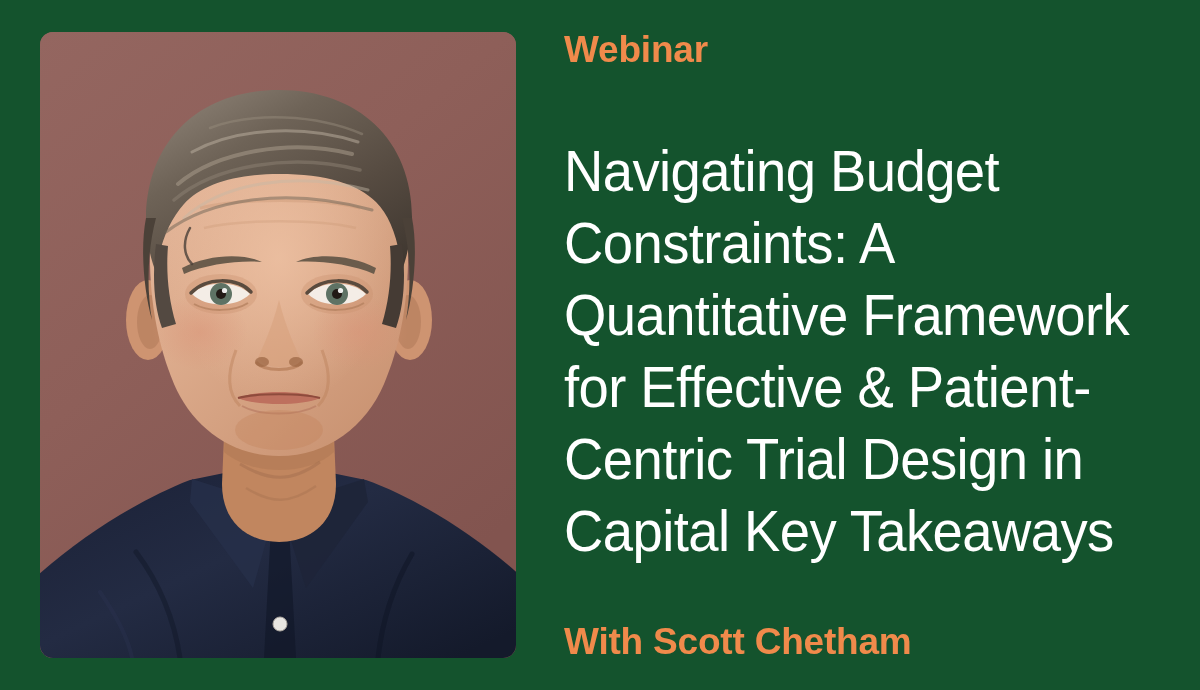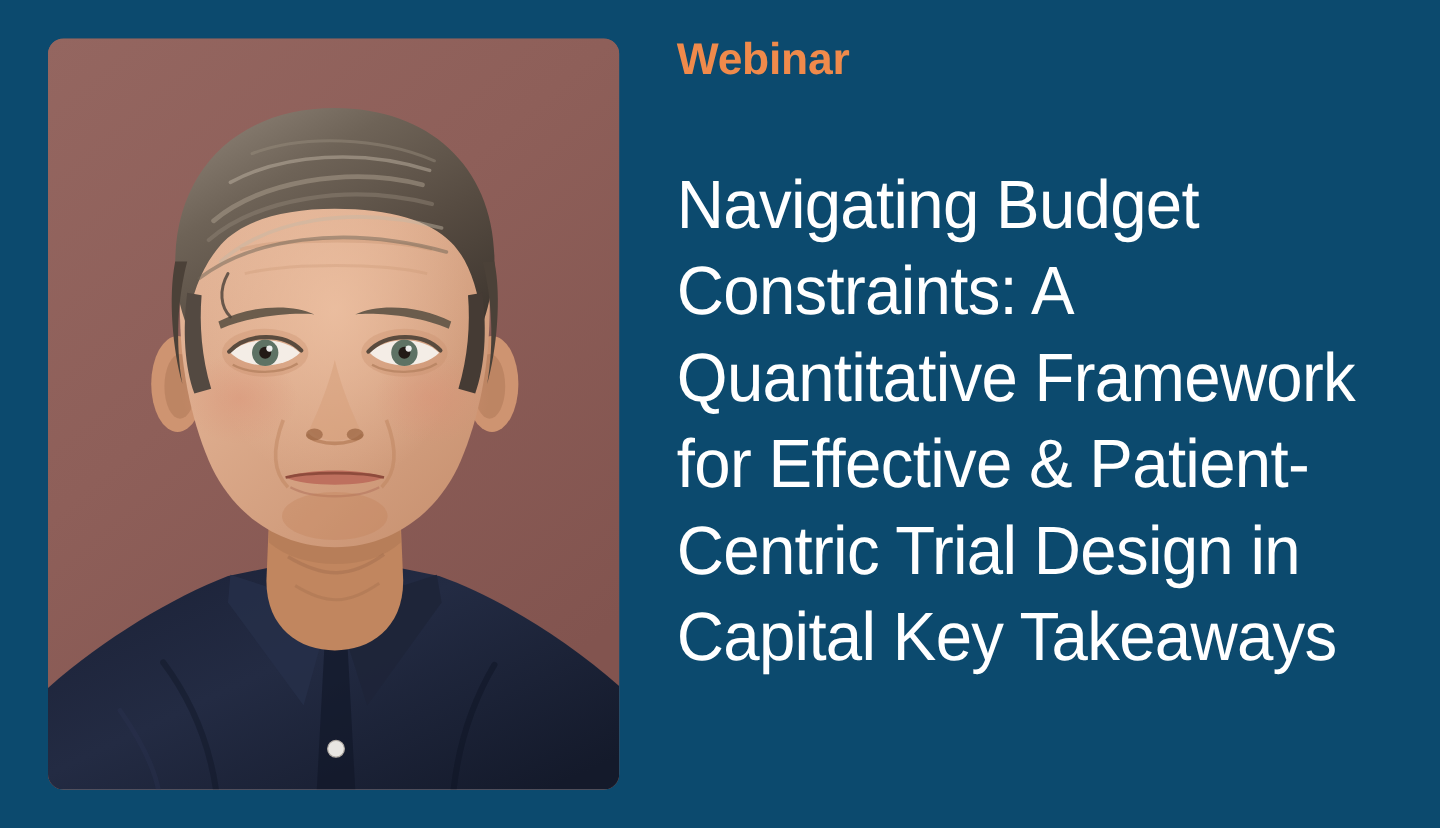--- a/index.html
+++ b/index.html
@@ -12,21 +12,21 @@
 
   body {
     background:#5C1D0F;
     font-family:"Liberation Sans", sans-serif;
     position:relative;
   }
 
   .promo-card {
     position:absolute;
     inset:0;
-    background:#0c4a6e;
+    background:#14532d;
   }
 
   
   .photo-panel {
     position:absolute;
     left:40px; top:32px;
     width:476px; height:626px;
     border-radius:13px;
     overflow:hidden;
     background:#8E5F59;
@@ -251,15 +251,16 @@
       </g>
     </svg>
   </div>
 
   <div class="content">
 
     <div class="eyebrow">Webinar</div>
 
     <h1 class="title">Navigating Budget Constraints: A Quantitative Framework for Effective &amp; Patient-Centric Trial Design in Capital Key Takeaways</h1>
 
+    <div class="speaker">With Scott Chetham</div>
 
   </div>
 </div>
 
 </body></html>

